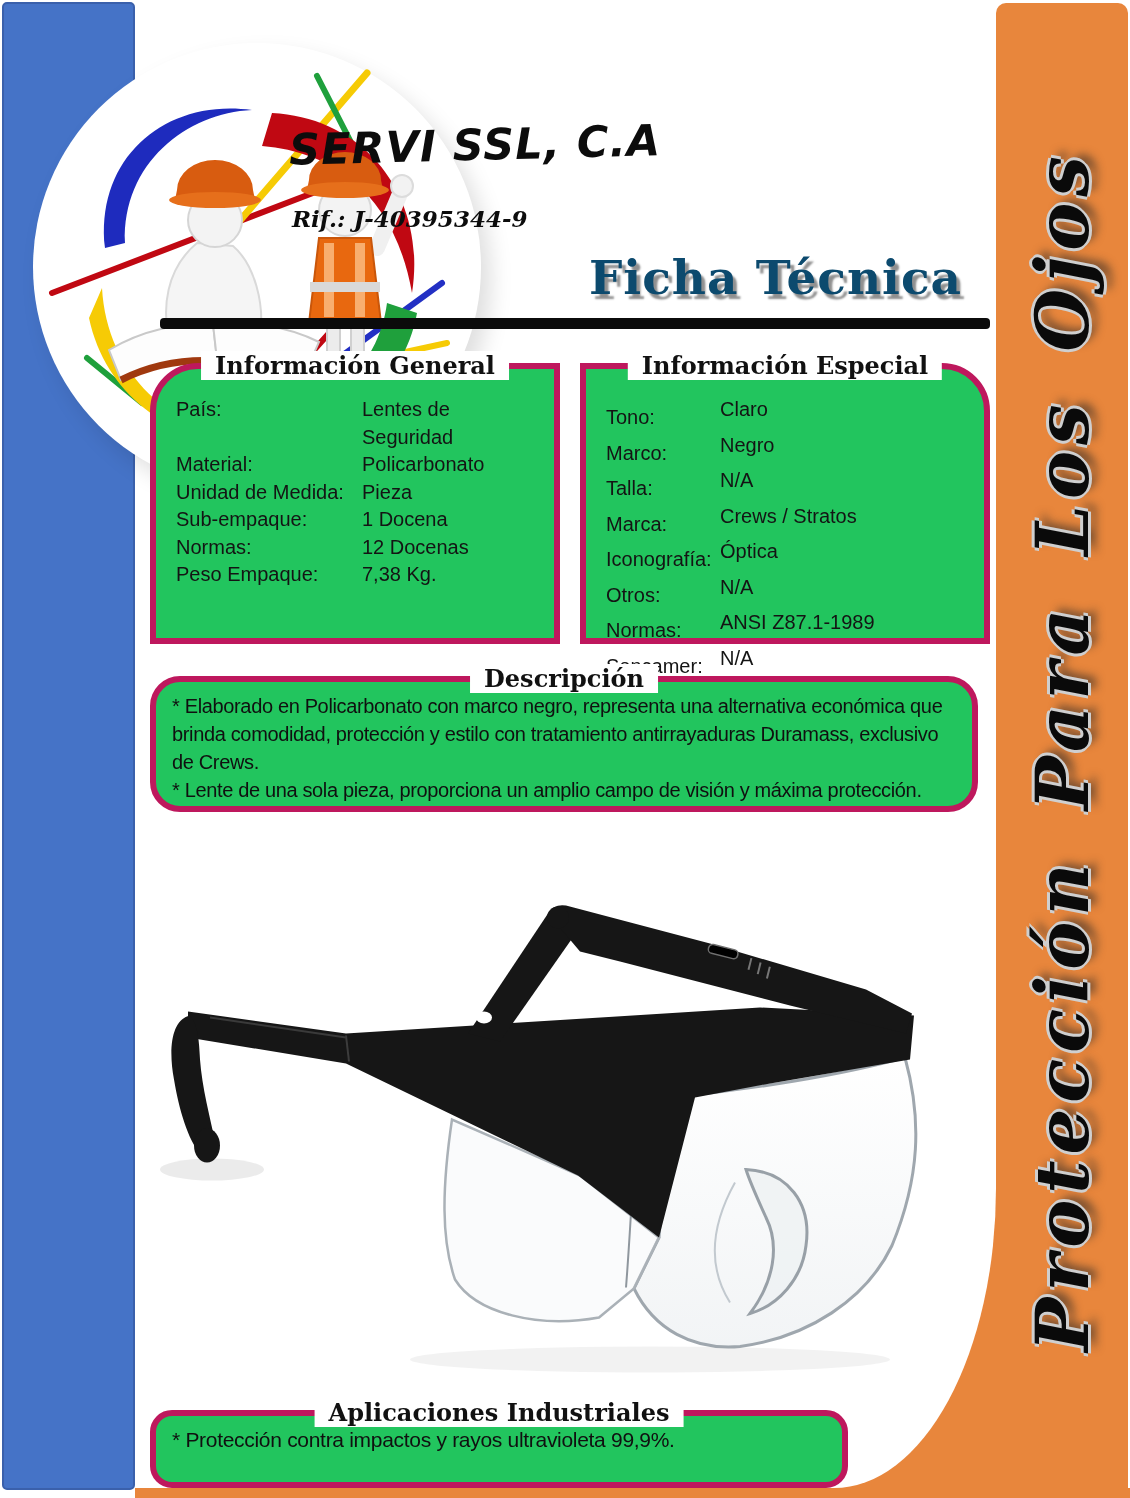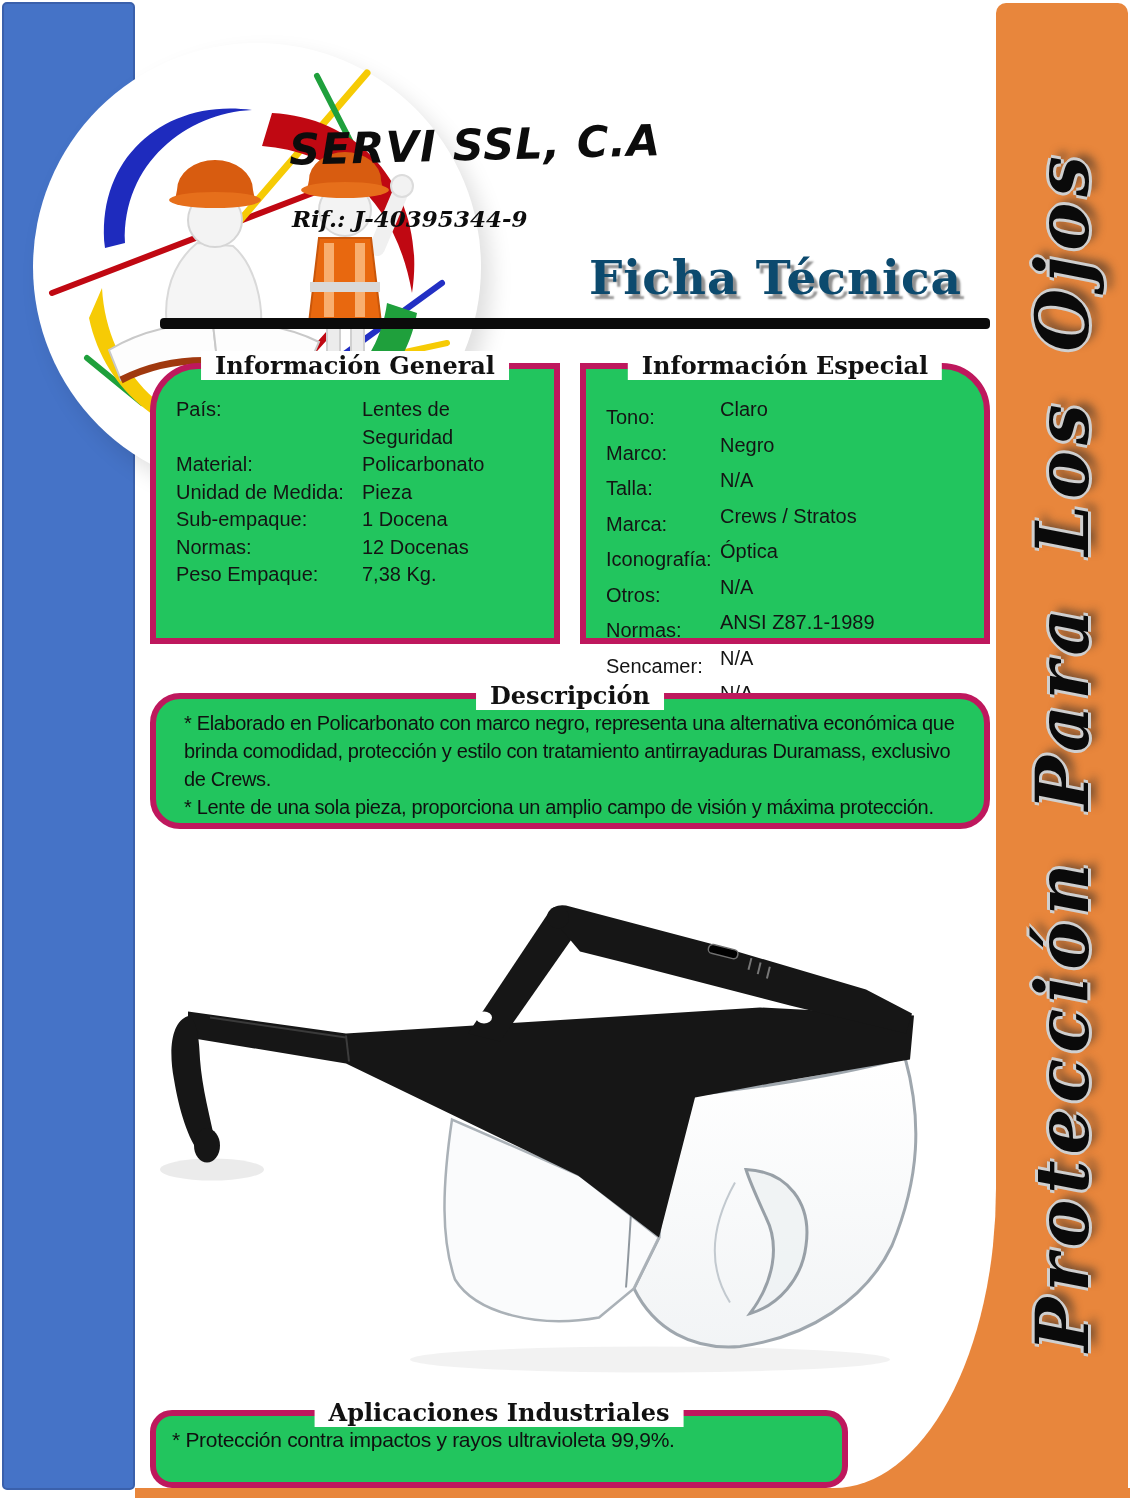--- a/index.html
+++ b/index.html
@@ -82,21 +82,21 @@
     background:#fff; padding:0 14px; white-space:nowrap;
     font-family:"DejaVu Serif", serif; font-weight:600; font-size:24px; color:#111;
   }
   .box-general  { left:150px; top:363px; width:398px; height:269px; border-top-left-radius:48px; }
   .box-especial { left:580px; top:363px; width:398px; height:269px; border-top-right-radius:48px; }
   .rowlist { position:absolute; left:20px; top:27px; right:8px; }
   .row { display:flex; font-size:20px; line-height:27.5px; color:#141414; }
   .box-general  .row .lbl { width:186px; flex:none; }
   .box-especial .row .lbl { width:114px; flex:none;margin-top:8px; }
 
-  .box-desc { left:150px; top:693px; width:816px; height:124px; border-radius:30px;padding-left:12px; }
+  .box-desc { left:150px; top:676px; width:816px; height:124px; border-radius:30px; }
   .box-desc .desc-body {
     padding:10px 16px 0 16px; font-size:20px; line-height:28px;
     letter-spacing:-0.35px; color:#101010;
   }
   .box-desc p { margin:0; }
 
   .box-apps { left:150px; top:1410px; width:686px; height:66px; border-radius:22px; }
   .box-apps .apps-body { padding:12px 16px 0 16px; font-size:21px; letter-spacing:-0.3px; color:#101010; }
   .box-apps p { margin:0; }
 

